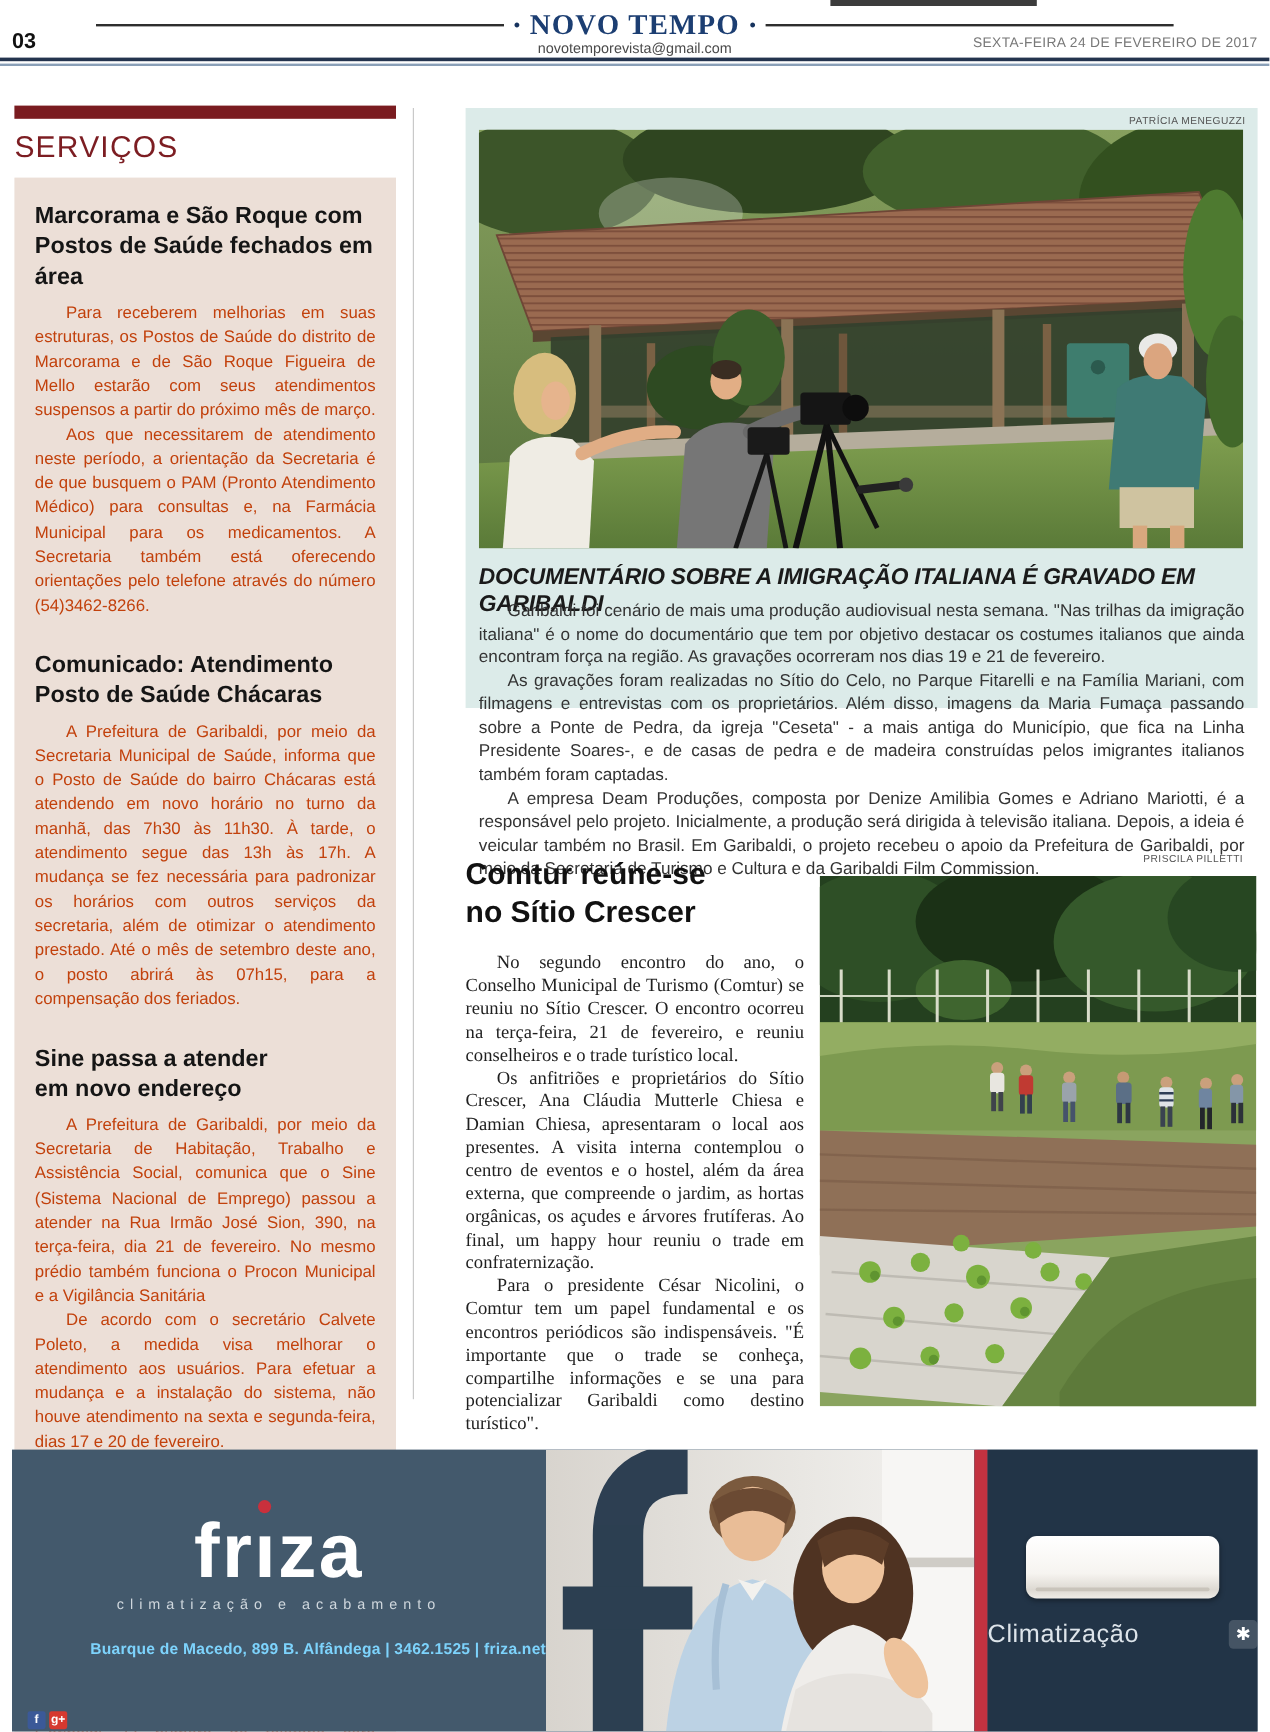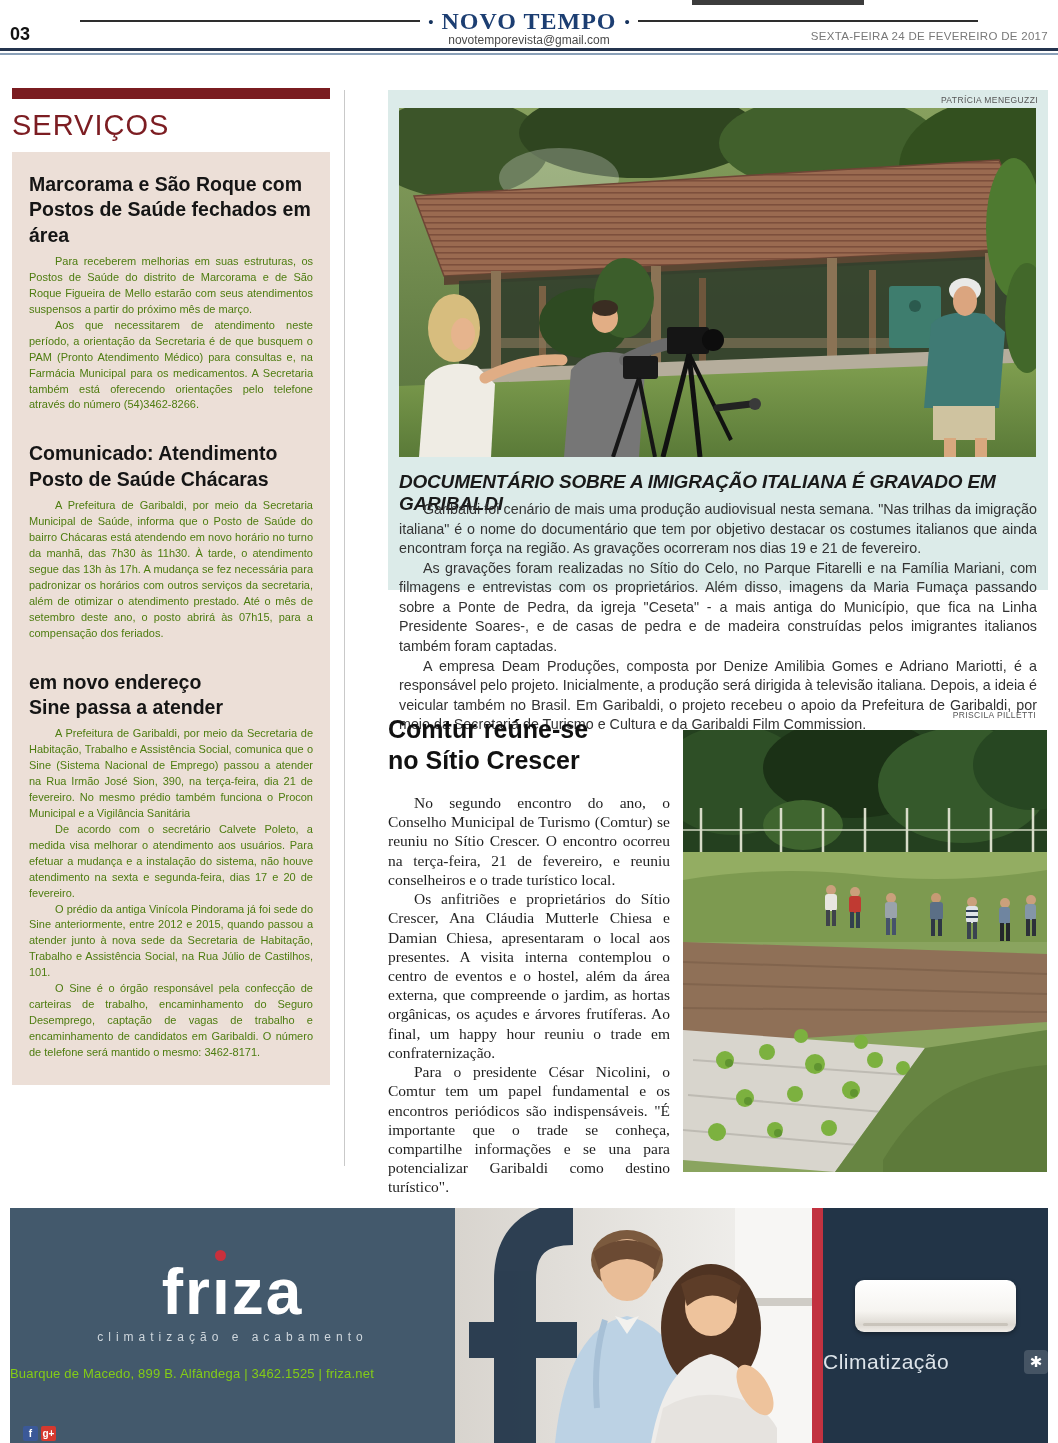--- a/index.html
+++ b/index.html
@@ -16,27 +16,27 @@
   .page-number{position:absolute;left:10px;top:24px;font-size:18px;font-weight:bold;color:#111;}
   .masthead-email{position:absolute;left:0;right:0;top:33px;text-align:center;font-size:12px;color:#4a4a4a;}
   .issue-date{position:absolute;right:10px;top:30px;font-size:11.5px;color:#787878;letter-spacing:.3px;}
   .header-rule{position:absolute;top:48px;left:0;right:0;}
   .header-rule .r1{height:3px;background:#24344e;}
   .header-rule .r2{height:2px;background:#8aa0b8;margin-top:2px;}
 
   
   .left-col{position:absolute;left:10px;top:88px;width:332px;}
   .red-bar{height:11px;background:#7a1c20;width:318px;margin-left:2px;}
-  .services-title{font-size:29px;color:#7c1d22;font-weight:400;letter-spacing:1px;margin:10px 0 10px 2px;}
+  .services-title{font-size:25px;color:#7c1d22;font-weight:400;letter-spacing:1px;margin:10px 0 10px 2px;}
   .services-box{background:#ecdfd7;width:318px;box-sizing:border-box;padding:20px 17px 24px 17px;margin-left:2px;}
   .sv-article{margin-bottom:28px;}
   .sv-article:last-child{margin-bottom:0;}
   .sv-title{font-size:19.5px;font-weight:bold;color:#151515;line-height:1.3;margin:0 0 6px 0;}
   .sv-title span{display:block;}
-  .sv-p{font-size:11px;line-height:1.45;color:#4d7c0f;text-align:justify;text-indent:26px;margin:0;}
+  .sv-p{font-size:14px;line-height:1.45;color:#c2410c;text-align:justify;text-indent:26px;margin:0;}
   .col-divider{position:absolute;left:344px;top:90px;width:1px;height:1076px;background:#c9c9c9;}
 
   
   .doc-section{position:absolute;left:388px;top:90px;width:660px;height:500px;background:#dcebe9;}
   .photo-credit{font-size:8.5px;color:#555;letter-spacing:.4px;}
   .doc-credit{position:absolute;top:5px;right:10px;}
   .doc-photo{position:absolute;top:18px;left:11px;width:637px;height:349px;overflow:hidden;}
   .doc-headline{position:absolute;top:381px;left:11px;right:11px;font-size:19px;font-weight:bold;color:#1a1a1a;letter-spacing:-.2px;font-style:italic;}
   .doc-body{position:absolute;top:410px;left:11px;right:11px;}
   .doc-body p{font-size:14.3px;line-height:1.37;color:#333;text-align:justify;text-indent:24px;margin:0;}
@@ -50,21 +50,21 @@
   .comtur-credit{position:absolute;top:8px;right:12px;}
   .comtur-photo{position:absolute;left:295px;top:28px;width:364px;height:442px;overflow:hidden;}
 
   
   .ad{position:absolute;left:10px;top:1208px;width:1038px;height:240px;background:#43596c;overflow:hidden;}
   .ad-left{position:absolute;left:0;top:0;width:445px;height:100%;}
   .friza-logo{position:absolute;left:0;right:0;top:52px;text-align:center;color:#fff;font-size:64px;font-weight:bold;letter-spacing:2px;line-height:1;}
   .i-wrap{position:relative;}
   .i-dot{position:absolute;left:3px;top:-6px;width:11px;height:11px;border-radius:50%;background:#c9303c;}
   .friza-tagline{position:absolute;left:0;right:0;top:122px;text-align:center;font-size:12px;color:#cfd7dd;letter-spacing:5px;}
-  .friza-address{position:absolute;left:0;right:0;top:158px;text-align:left;font-size:13px;font-weight:normal;color:#84cc16;letter-spacing:.2px;}
+  .friza-address{position:absolute;left:0;right:0;top:158px;text-align:right;font-size:13px;font-weight:bold;color:#7dd3fc;letter-spacing:.2px;}
   .ad-social{position:absolute;left:13px;bottom:7px;display:flex;gap:3px;}
   .soc{width:15px;height:15px;font-size:10px;font-weight:bold;color:#fff;display:flex;align-items:center;justify-content:center;border-radius:2px;}
   .soc-fb{background:#3b5998;}
   .soc-gp{background:#d6392f;}
   .ad-photo{position:absolute;left:445px;top:0;width:357px;height:235px;overflow:hidden;}
   .ad-red-stripe{position:absolute;left:802px;top:0;width:11px;height:235px;background:#c23240;}
   .ad-right{position:absolute;left:813px;right:0;top:0;height:235px;background:#223447;}
   .ac-unit{position:absolute;left:32px;right:32px;top:72px;height:52px;border-radius:9px;
     background:linear-gradient(#ffffff 0%,#f6f4f0 60%,#ddd9d2 86%,#efece7 100%);box-shadow:0 2px 4px rgba(0,0,0,.35);}
   .ac-vent{position:absolute;left:8px;right:8px;bottom:6px;height:3px;background:#c9c4bb;border-radius:2px;}
@@ -109,22 +109,22 @@
     <div class="sv-article">
       <h3 class="sv-title">
         <span>Comunicado: Atendimento</span>
         <span>Posto de Saúde Chácaras</span>
       </h3>
       <p class="sv-p">A Prefeitura de Garibaldi, por meio da Secretaria Municipal de Saúde, informa que o Posto de Saúde do bairro Chácaras está atendendo em novo horário no turno da manhã, das 7h30 às 11h30. À tarde, o atendimento segue das 13h às 17h. A mudança se fez necessária para padronizar os horários com outros serviços da secretaria, além de otimizar o atendimento prestado. Até o mês de setembro deste ano, o posto abrirá às 07h15, para a compensação dos feriados.</p>
     </div>
 
     <div class="sv-article">
       <h3 class="sv-title">
+        <span>Sine passa a atender</span>
         <span>em novo endereço</span>
-        <span>Sine passa a atender</span>
       </h3>
       <p class="sv-p">A Prefeitura de Garibaldi, por meio da Secretaria de Habitação, Trabalho e Assistência Social, comunica que o Sine (Sistema Nacional de Emprego) passou a atender na Rua Irmão José Sion, 390, na terça-feira, dia 21 de fevereiro. No mesmo prédio também funciona o Procon Municipal e a Vigilância Sanitária</p>
       <p class="sv-p">De acordo com o secretário Calvete Poleto, a medida visa melhorar o atendimento aos usuários. Para efetuar a mudança e a instalação do sistema, não houve atendimento na sexta e segunda-feira, dias 17 e 20 de fevereiro.</p>
       <p class="sv-p">O prédio da antiga Vinícola Pindorama já foi sede do Sine anteriormente, entre 2012 e 2015, quando passou a atender junto à nova sede da Secretaria de Habitação, Trabalho e Assistência Social, na Rua Júlio de Castilhos, 101.</p>
       <p class="sv-p">O Sine é o órgão responsável pela confecção de carteiras de trabalho, encaminhamento do Seguro Desemprego, captação de vagas de trabalho e encaminhamento de candidatos em Garibaldi. O número de telefone será mantido o mesmo: 3462-8171.</p>
     </div>
 
   </div>
 </div>
 <div class="col-divider"></div>

